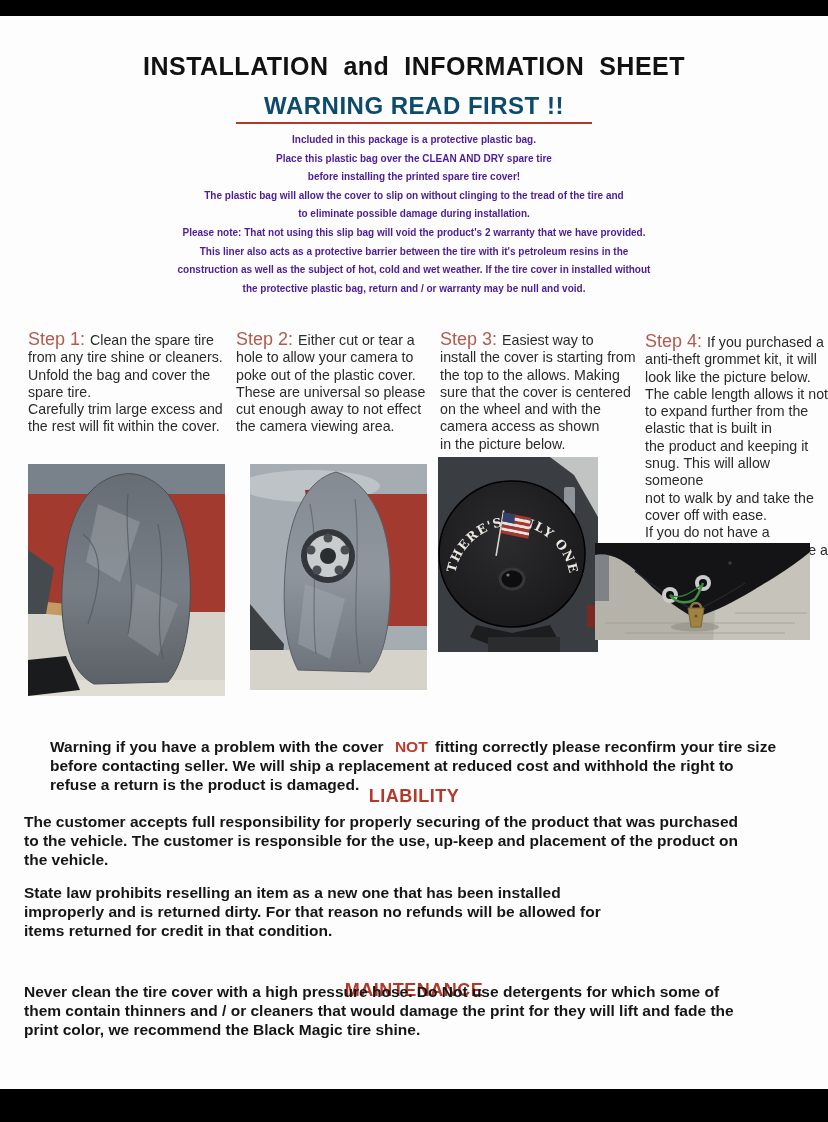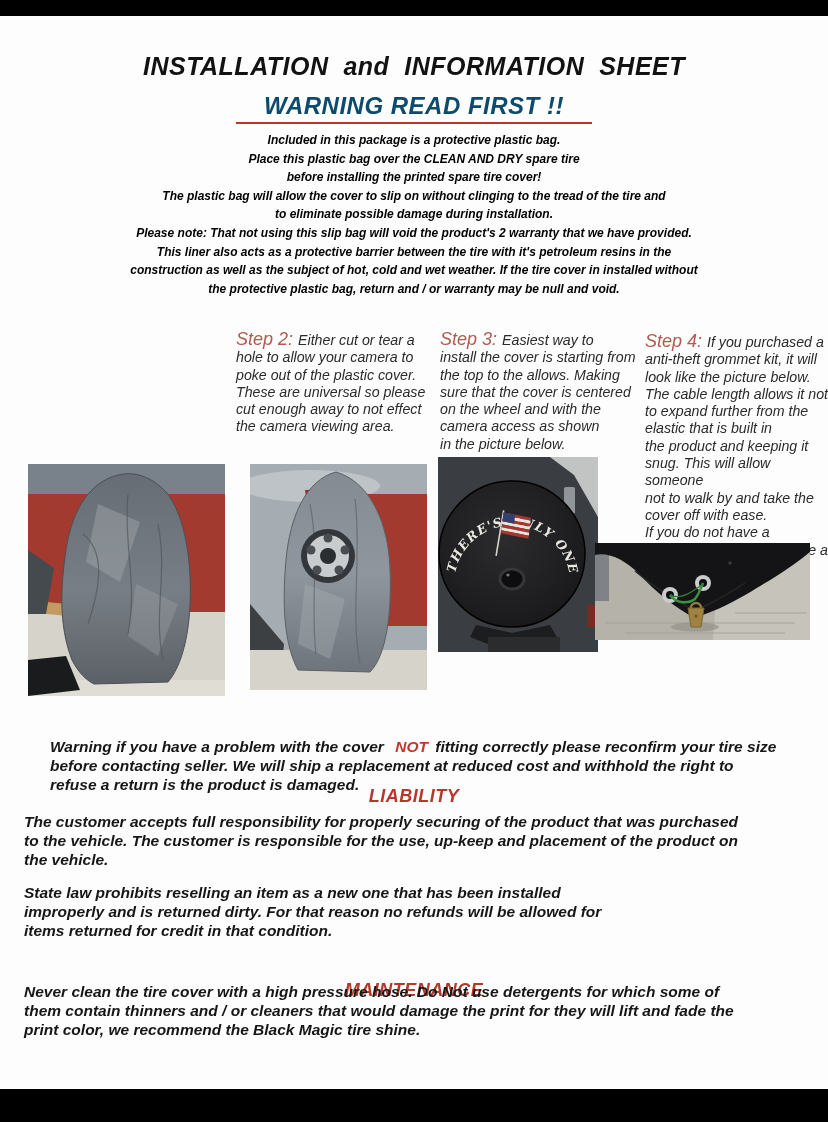--- a/index.html
+++ b/index.html
@@ -1,27 +1,27 @@
 <!DOCTYPE html>
 <html><head>
 <meta charset="utf-8">
 <style>
   html,body{margin:0;padding:0;background:#e9e9e9;}
   .page{position:relative;width:828px;height:1122px;margin:0 auto;background:#fdfdfd;
-        font-family:"Liberation Sans", sans-serif;overflow:hidden;font-style:italic;}
+        font-family:"Liberation Sans", sans-serif;overflow:hidden;}
   .bar{position:absolute;left:0;width:828px;background:#000;}
   .bar.top{top:0;height:16px;}
   .bar.bottom{top:1089px;height:33px;}
   .title{position:absolute;top:52px;left:0;width:828px;margin:0;text-align:center;
          font-size:25px;font-weight:bold;letter-spacing:.5px;color:#121212;white-space:pre;}
   .warnhead{position:absolute;top:92px;left:0;width:828px;text-align:center;}
   .warnhead span{display:inline-block;font-size:24px;font-weight:bold;color:#0c4a6e;
          border-bottom:2px solid #b5382a;padding:0 28px 2px;white-space:pre;letter-spacing:.5px;}
   .intro{position:absolute;top:131px;left:24px;width:780px;margin:0;text-align:center;
-         font-weight:bold;font-size:12px;line-height:18.6px;color:#000000;white-space:pre-line;}
+         font-weight:bold;font-size:10px;line-height:18.6px;color:#4c1d95;white-space:pre-line;}
   .step{position:absolute;font-size:14.2px;line-height:17.3px;color:#2a2a2a;white-space:pre-line;}
   .step .lbl{font-size:18px;color:#b25a4d;}
   #step1{left:28px;top:331px;width:206px;}
   #step2{left:236px;top:331px;width:206px;}
   #step3{left:440px;top:331px;width:202px;}
   #step4{left:645px;top:333px;width:183px;}
   .photo{position:absolute;display:block;}
   #photo1{left:28px;top:464px;}
   #photo2{left:250px;top:464px;}
   #photo3{left:438px;top:457px;}
@@ -56,20 +56,26 @@
   <p class="intro">Included in this package is a protective plastic bag.
 Place this plastic bag over the CLEAN AND DRY spare tire
 before installing the printed spare tire cover!
 The plastic bag will allow the cover to slip on without clinging to the tread of the tire and
 to eliminate possible damage during installation.
 Please note: That not using this slip bag will void the product's 2 warranty that we have provided.
 This liner also acts as a protective barrier between the tire with it's petroleum resins in the
 construction as well as the subject of hot, cold and wet weather.  If the tire cover in installed without
 the protective plastic bag, return and / or warranty may be null and void.</p>
 
+  <div class="step" id="step1"><span class="lbl">Step 1: </span><span>Clean the spare tire
+from any tire shine or cleaners.
+ Unfold the bag and cover the
+spare tire.
+Carefully trim large excess and
+the rest will fit within the cover.</span></div>
 
   <div class="step" id="step2"><span class="lbl">Step 2: </span><span>Either cut or tear a
 hole to allow your camera to
 poke out of the plastic cover.
 These are universal so please
 cut enough away to not effect
 the camera viewing area.</span></div>
 
   <div class="step" id="step3"><span class="lbl">Step 3: </span><span>Easiest way to
 install the cover is starting from

